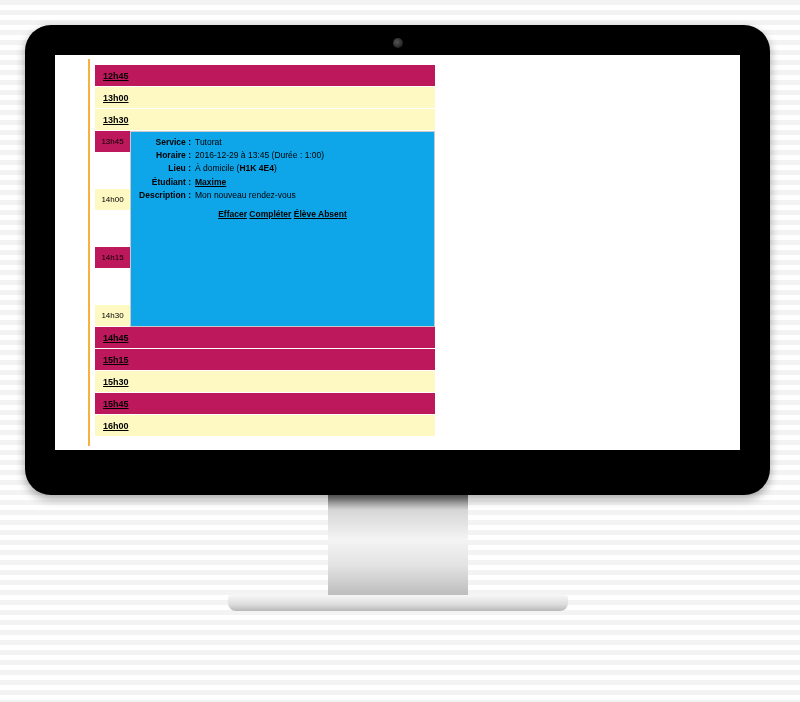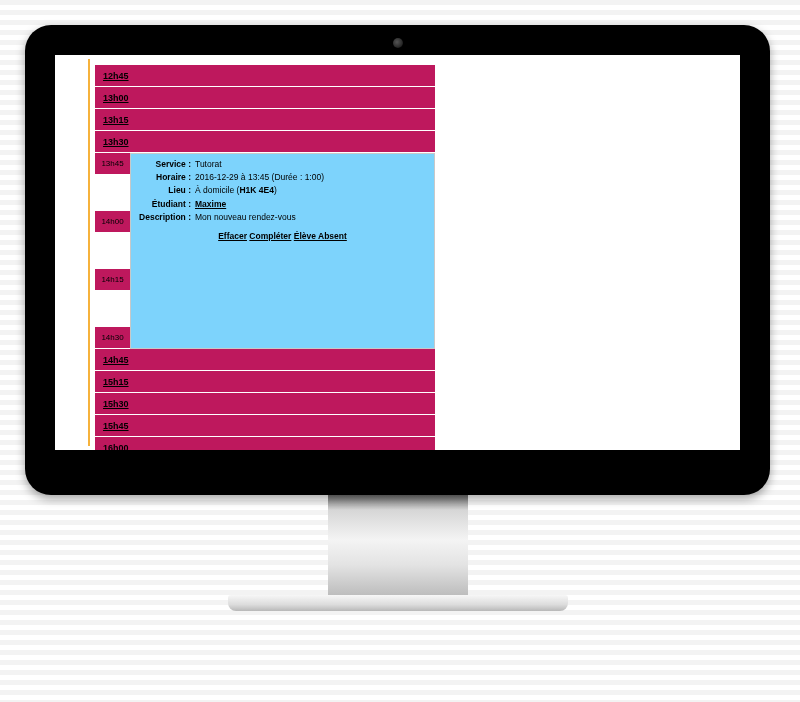--- a/index.html
+++ b/index.html
@@ -61,21 +61,21 @@
 
   .slot-col { width: 100%; }
 
   .slot {
     height: 22px;
     display: flex; align-items: center;
     padding-left: 8px;
     border-bottom: 1px solid #fff;
   }
   .slot.even { background: #be185d; }
-  .slot.odd  { background: #be185d; }
+  .slot.odd  { background: #fef9c3; }
   .slot a {
     color: #000; font-weight: bold; text-decoration: underline;
     cursor: pointer;
   }
 
   
   .split {
     display: flex;
     align-items: stretch;
     width: 100%;
@@ -87,21 +87,21 @@
   .times-narrow .slot {
     justify-content: center;
     padding-left: 0;
     font-size: 8px;
   }
   .times-narrow .slot span { font-weight: normal; }
 
   .detail {
     flex: 1;
     border: 1px solid #c8c8c8;
-    background: #7dd3fc;
+    background: #0ea5e9;
     padding: 4px 6px 6px 6px;
     font-size: 8.5px;
     line-height: 1.55;
   }
   .detail-row { display: flex; }
   .detail-row .lbl {
     width: 58px;
     text-align: right;
     font-weight: bold;
     padding-right: 4px;
@@ -140,23 +140,20 @@
 
       <div class="app">
 
         <div class="slot-col" id="top-slots">
             <div class="slot even">
               <a>12h45</a>
             </div>
             <div class="slot odd">
               <a>13h00</a>
             </div>
-            <div class="slot even">
-              <a>13h15</a>
-            </div>
             <div class="slot odd">
               <a>13h30</a>
             </div>
           </div>
 
         <div class="split">
           <div class="times-narrow" id="side-slots">
               <div class="slot even">
                 <span>13h45</span>
               </div>

